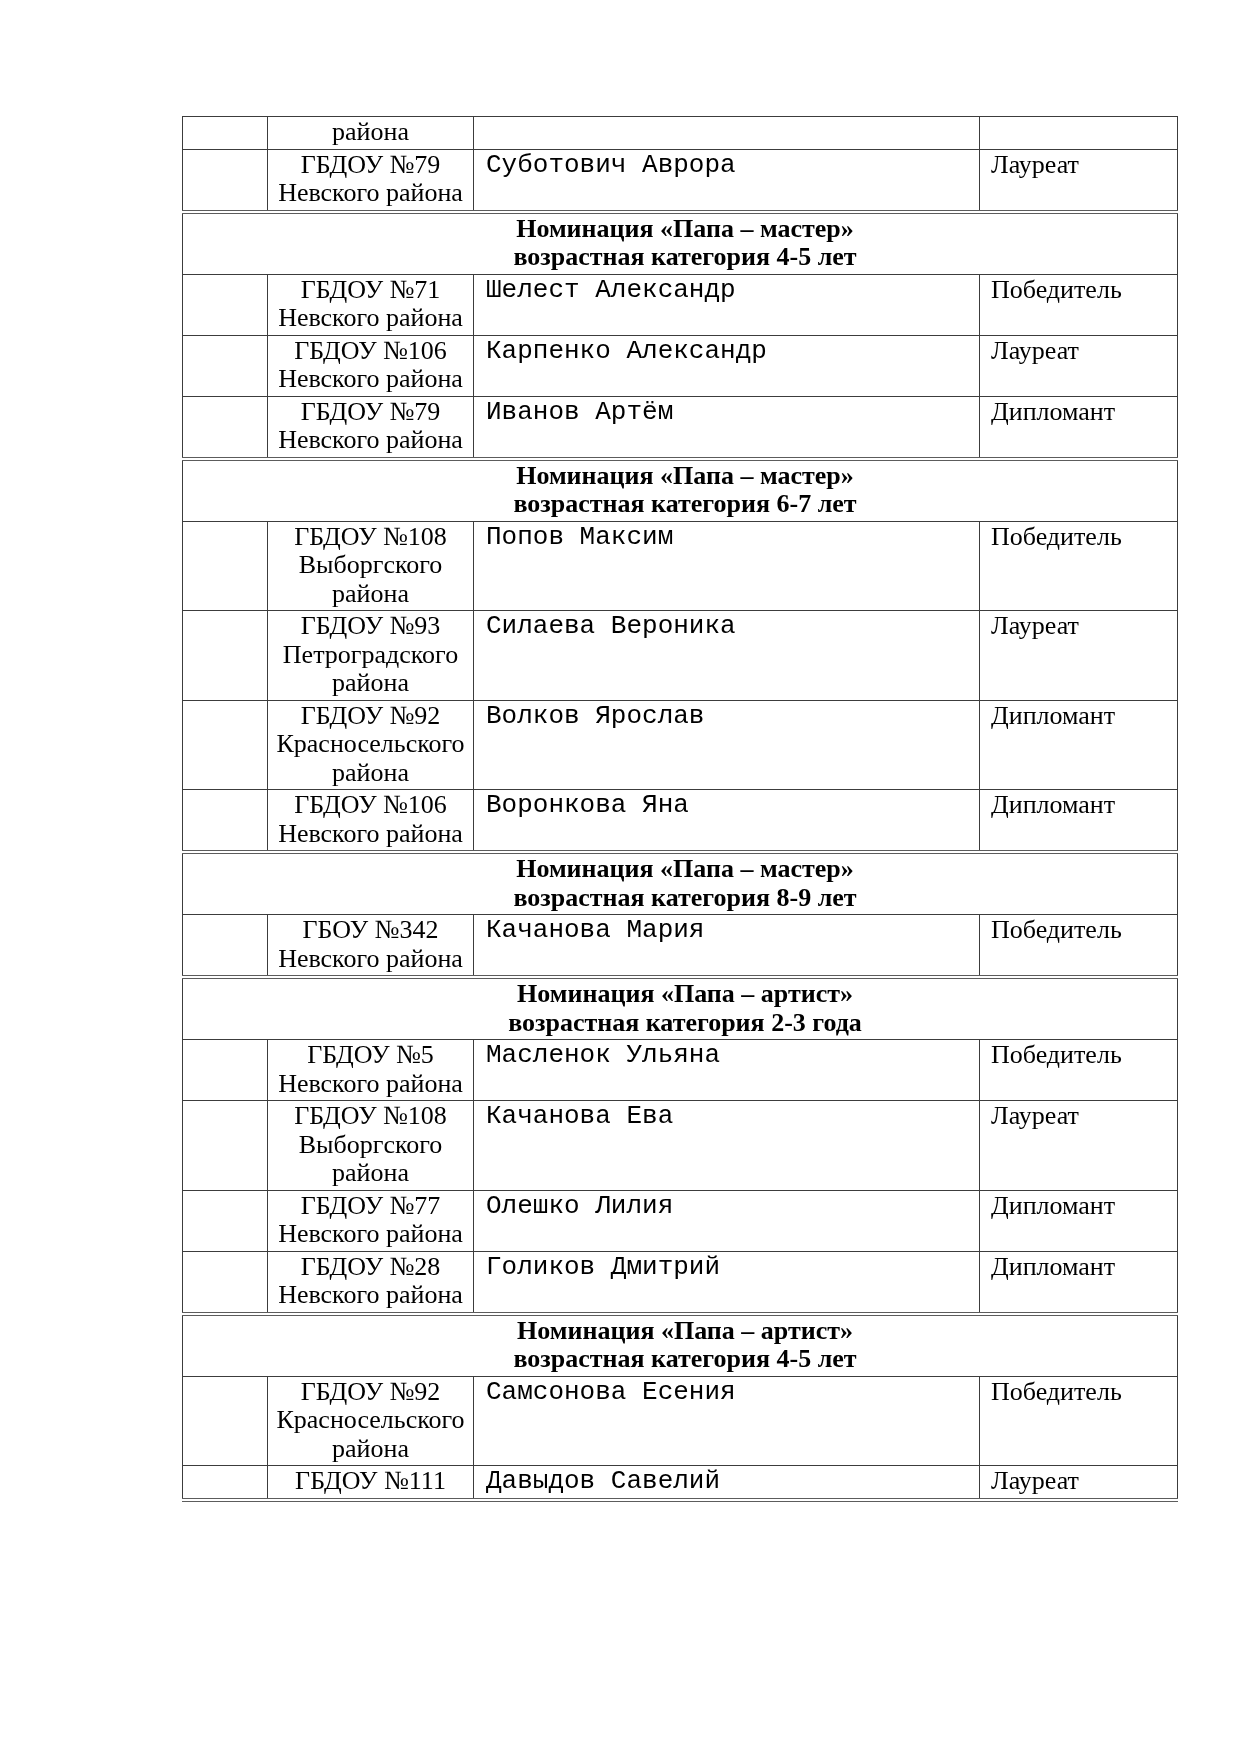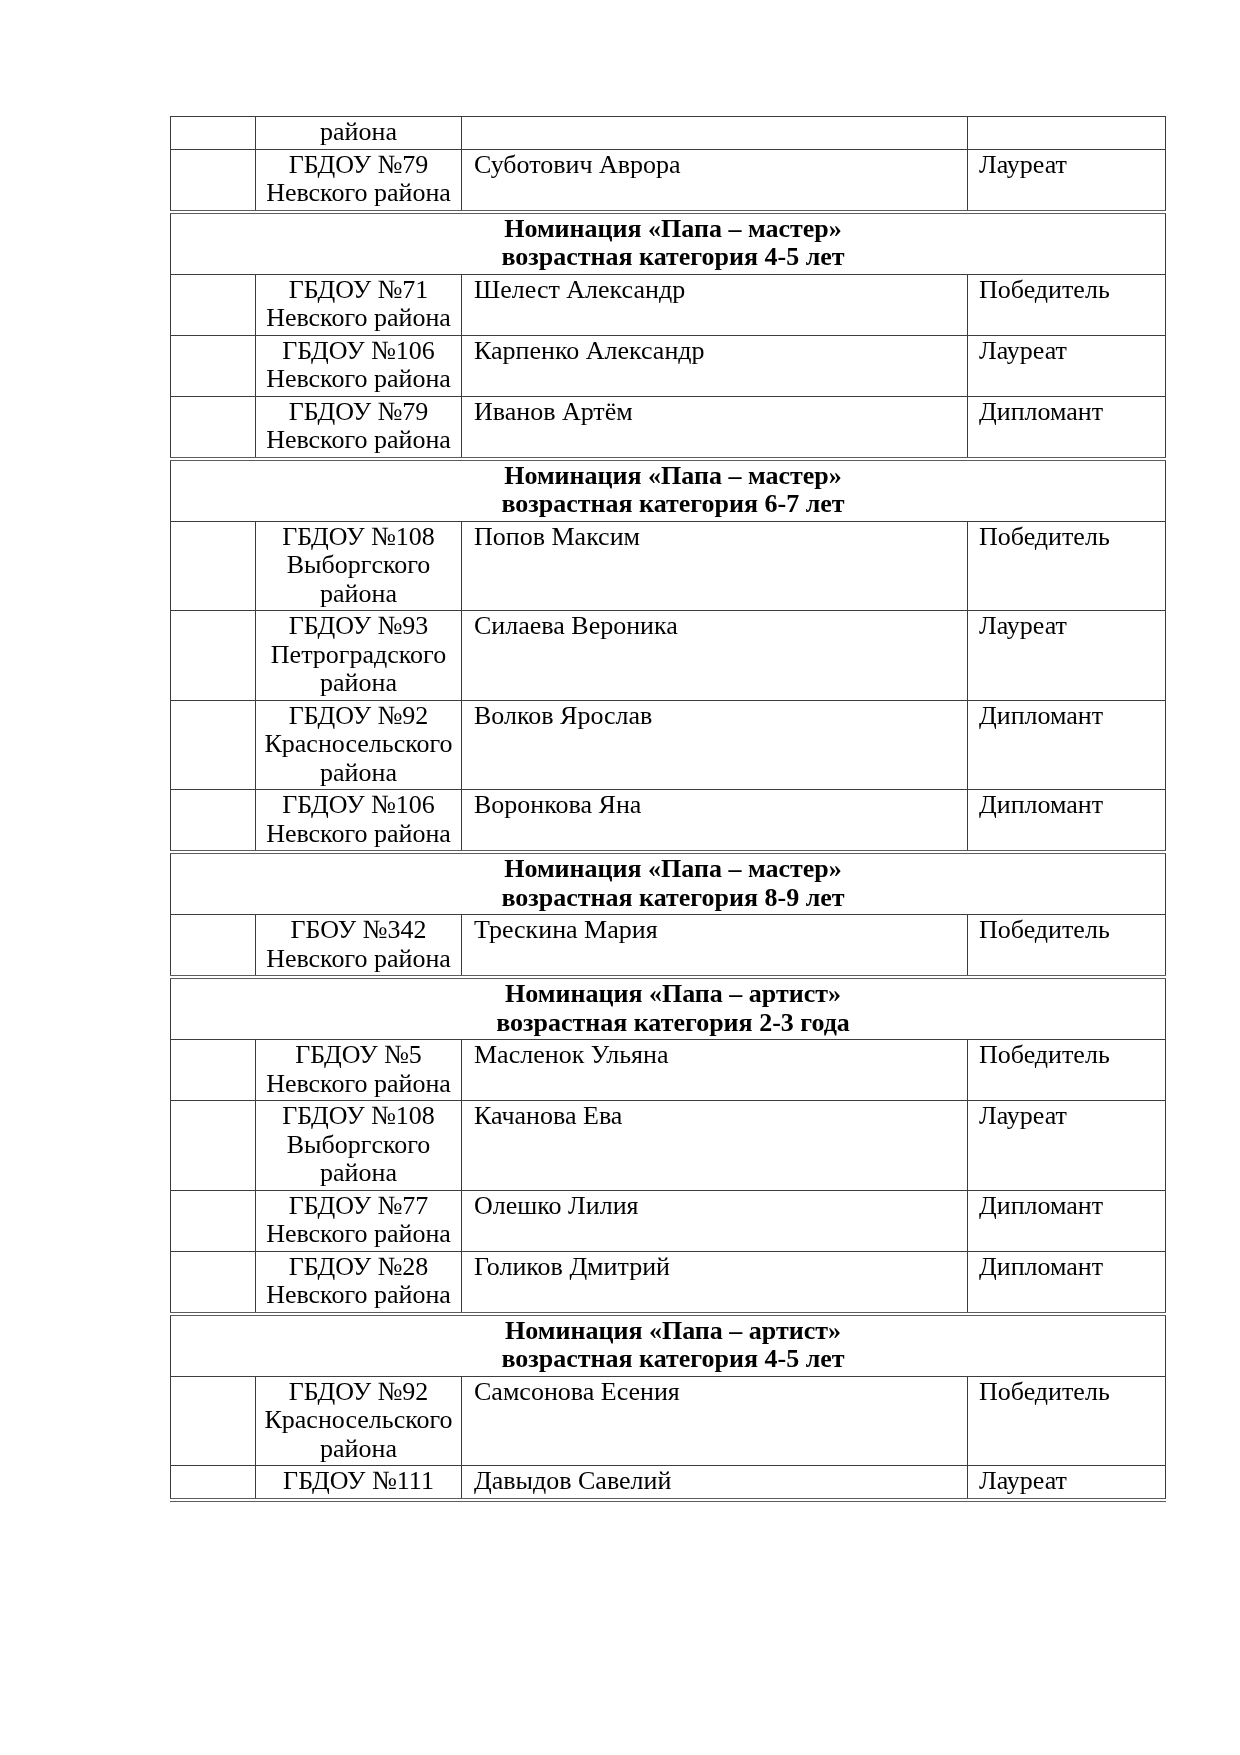--- a/index.html
+++ b/index.html
@@ -6,41 +6,41 @@
   .page{
     position:relative;
     width:1240px;height:1755px;
     background:#ffffff;
     font-family:"Liberation Serif","DejaVu Serif",serif;
     color:#000;
     overflow:hidden;
   }
   table.results{
     position:absolute;
-    left:170px;top:116px;
+    left:182px;top:116px;
     width:996px;
     table-layout:fixed;
     border-collapse:collapse;
     border-radius:6px;
   }
   col.c-num{width:85px;}
   col.c-inst{width:206px;}
   col.c-part{width:506px;}
   col.c-res{width:198px;}
   td{
     border:1.5px solid #3c3c3c;
     vertical-align:top;
     font-size:26px;
     line-height:28.5px;
     white-space:pre-line;
     padding:1px 4px 2px 4px;
     overflow:hidden;
   }
   td.inst{text-align:center;padding-left:2px;padding-right:2px;}
-  td.part{text-align:left;padding-left:12px;}
+  td.part{text-align:left;padding-left:12px;font-family:Liberation Mono, monospace;}
   td.res{text-align:left;padding-left:11px;}
   tr.section td{
     text-align:center;
     font-weight:bold;
     border-top:4px double #5c5c5c;
     padding-left:10px;padding-right:0;
   }
   tr.last-row td{border-bottom:4px double #5c5c5c;}
 </style>
 </head>
@@ -129,21 +129,21 @@
         <td class="res">Дипломант</td>
       </tr>
       <tr class="section">
         <td colspan="4">Номинация «Папа – мастер»
 возрастная категория 8-9 лет</td>
       </tr>
       <tr>
         <td class="num"></td>
         <td class="inst">ГБОУ №342
 Невского района</td>
-        <td class="part">Трескина Мария</td>
+        <td class="part">Качанова Мария</td>
         <td class="res">Победитель</td>
       </tr>
       <tr class="section">
         <td colspan="4">Номинация «Папа – артист»
 возрастная категория 2-3 года</td>
       </tr>
       <tr>
         <td class="num"></td>
         <td class="inst">ГБДОУ №5
 Невского района</td>

